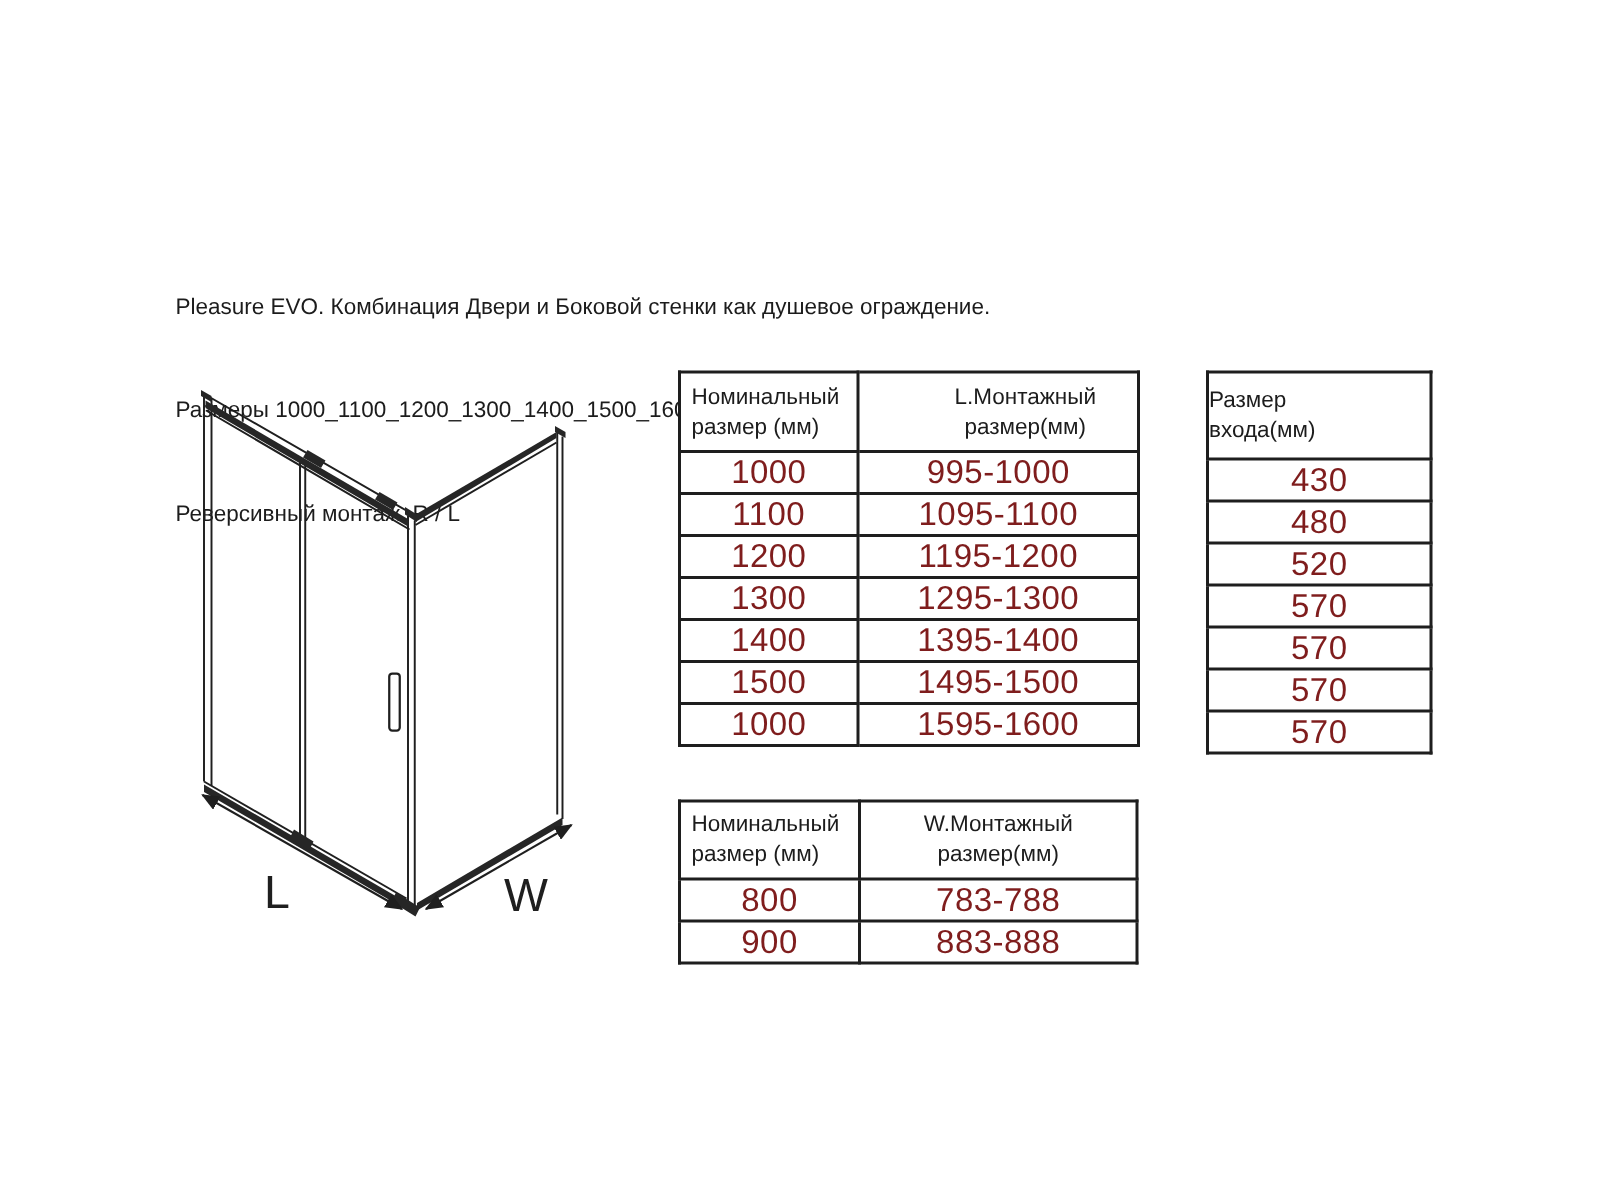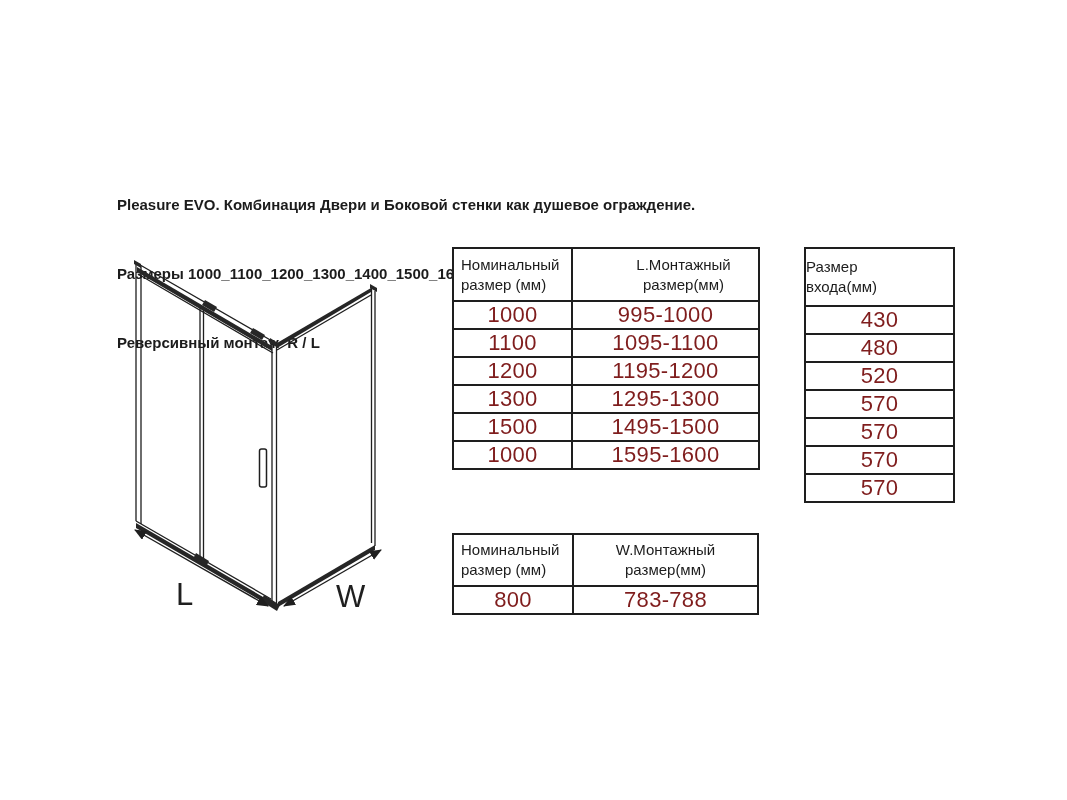--- a/index.html
+++ b/index.html
@@ -12,21 +12,21 @@
     color: #1a1a1a;
     overflow: hidden;
   }
 
   
   .title-block {
     position: absolute;
     left: 117px;
     top: 147px;
     font-size: 15px;
-    font-weight: 700;
+    font-weight: 400;
     line-height: 23px;
     white-space: pre;
     color: #1c1c1c;
   }
 
   
   .diagram {
     position: absolute;
     left: 100px;
     top: 240px;
@@ -166,20 +166,24 @@
       </tr>
       <tr>
         <td>1200</td>
         <td>1195-1200</td>
       </tr>
       <tr>
         <td>1300</td>
         <td>1295-1300</td>
       </tr>
       <tr>
+        <td>1400</td>
+        <td>1395-1400</td>
+      </tr>
+      <tr>
         <td>1500</td>
         <td>1495-1500</td>
       </tr>
       <tr>
         <td>1000</td>
         <td>1595-1600</td>
       </tr>
     </tbody>
   </table>
 
@@ -229,16 +233,20 @@
 размер (мм)</th>
         <th class="c2">W.Монтажный
 размер(мм)</th>
       </tr>
     </thead>
     <tbody>
       <tr>
         <td>800</td>
         <td>783-788</td>
       </tr>
+      <tr>
+        <td>900</td>
+        <td>883-888</td>
+      </tr>
     </tbody>
   </table>
 
 </div>
 
 </body></html>

